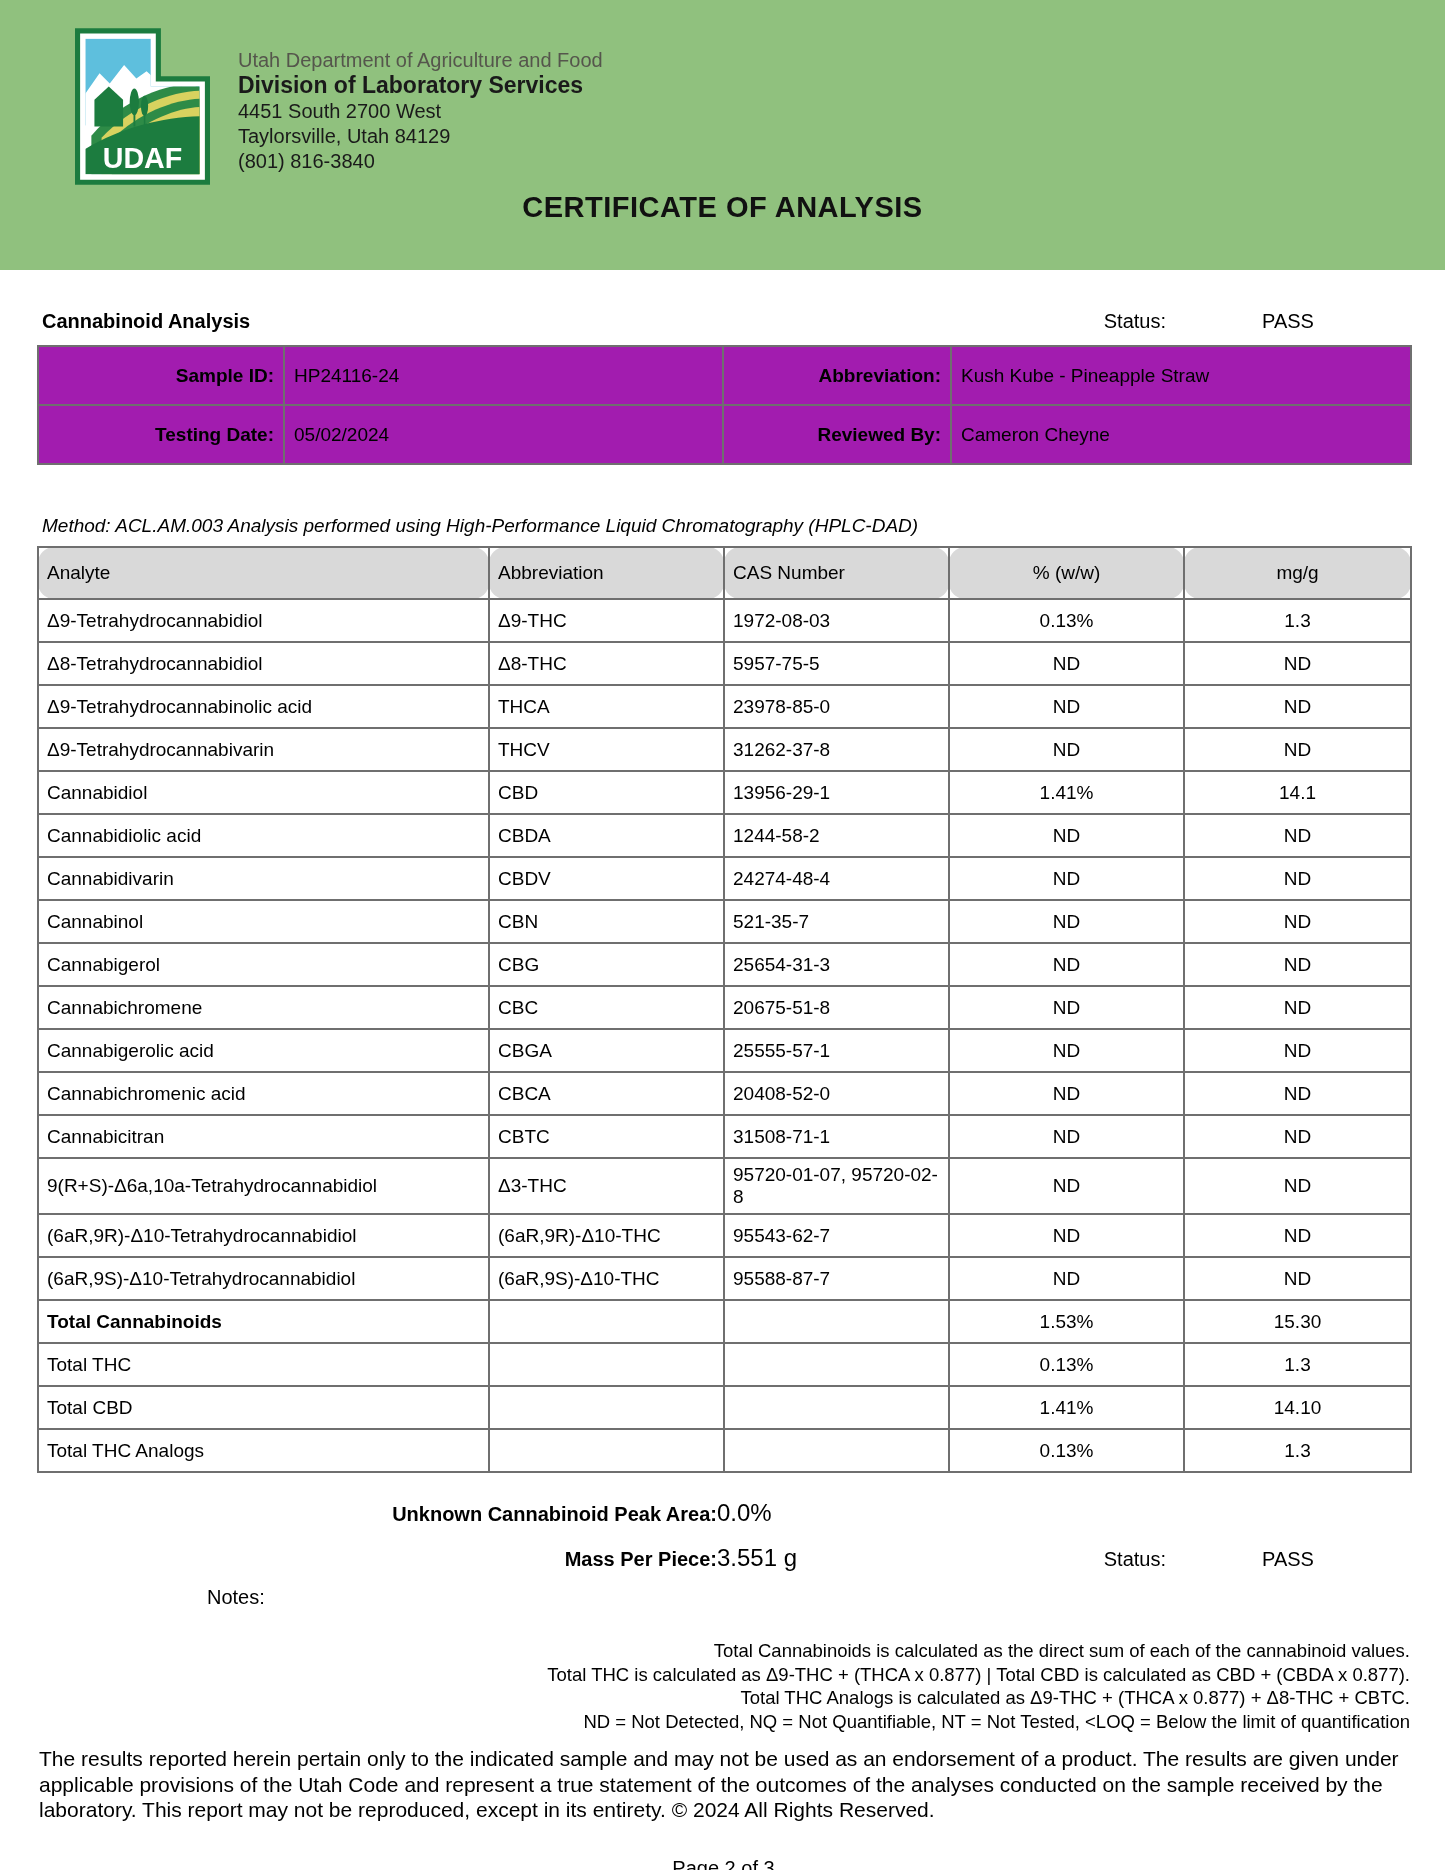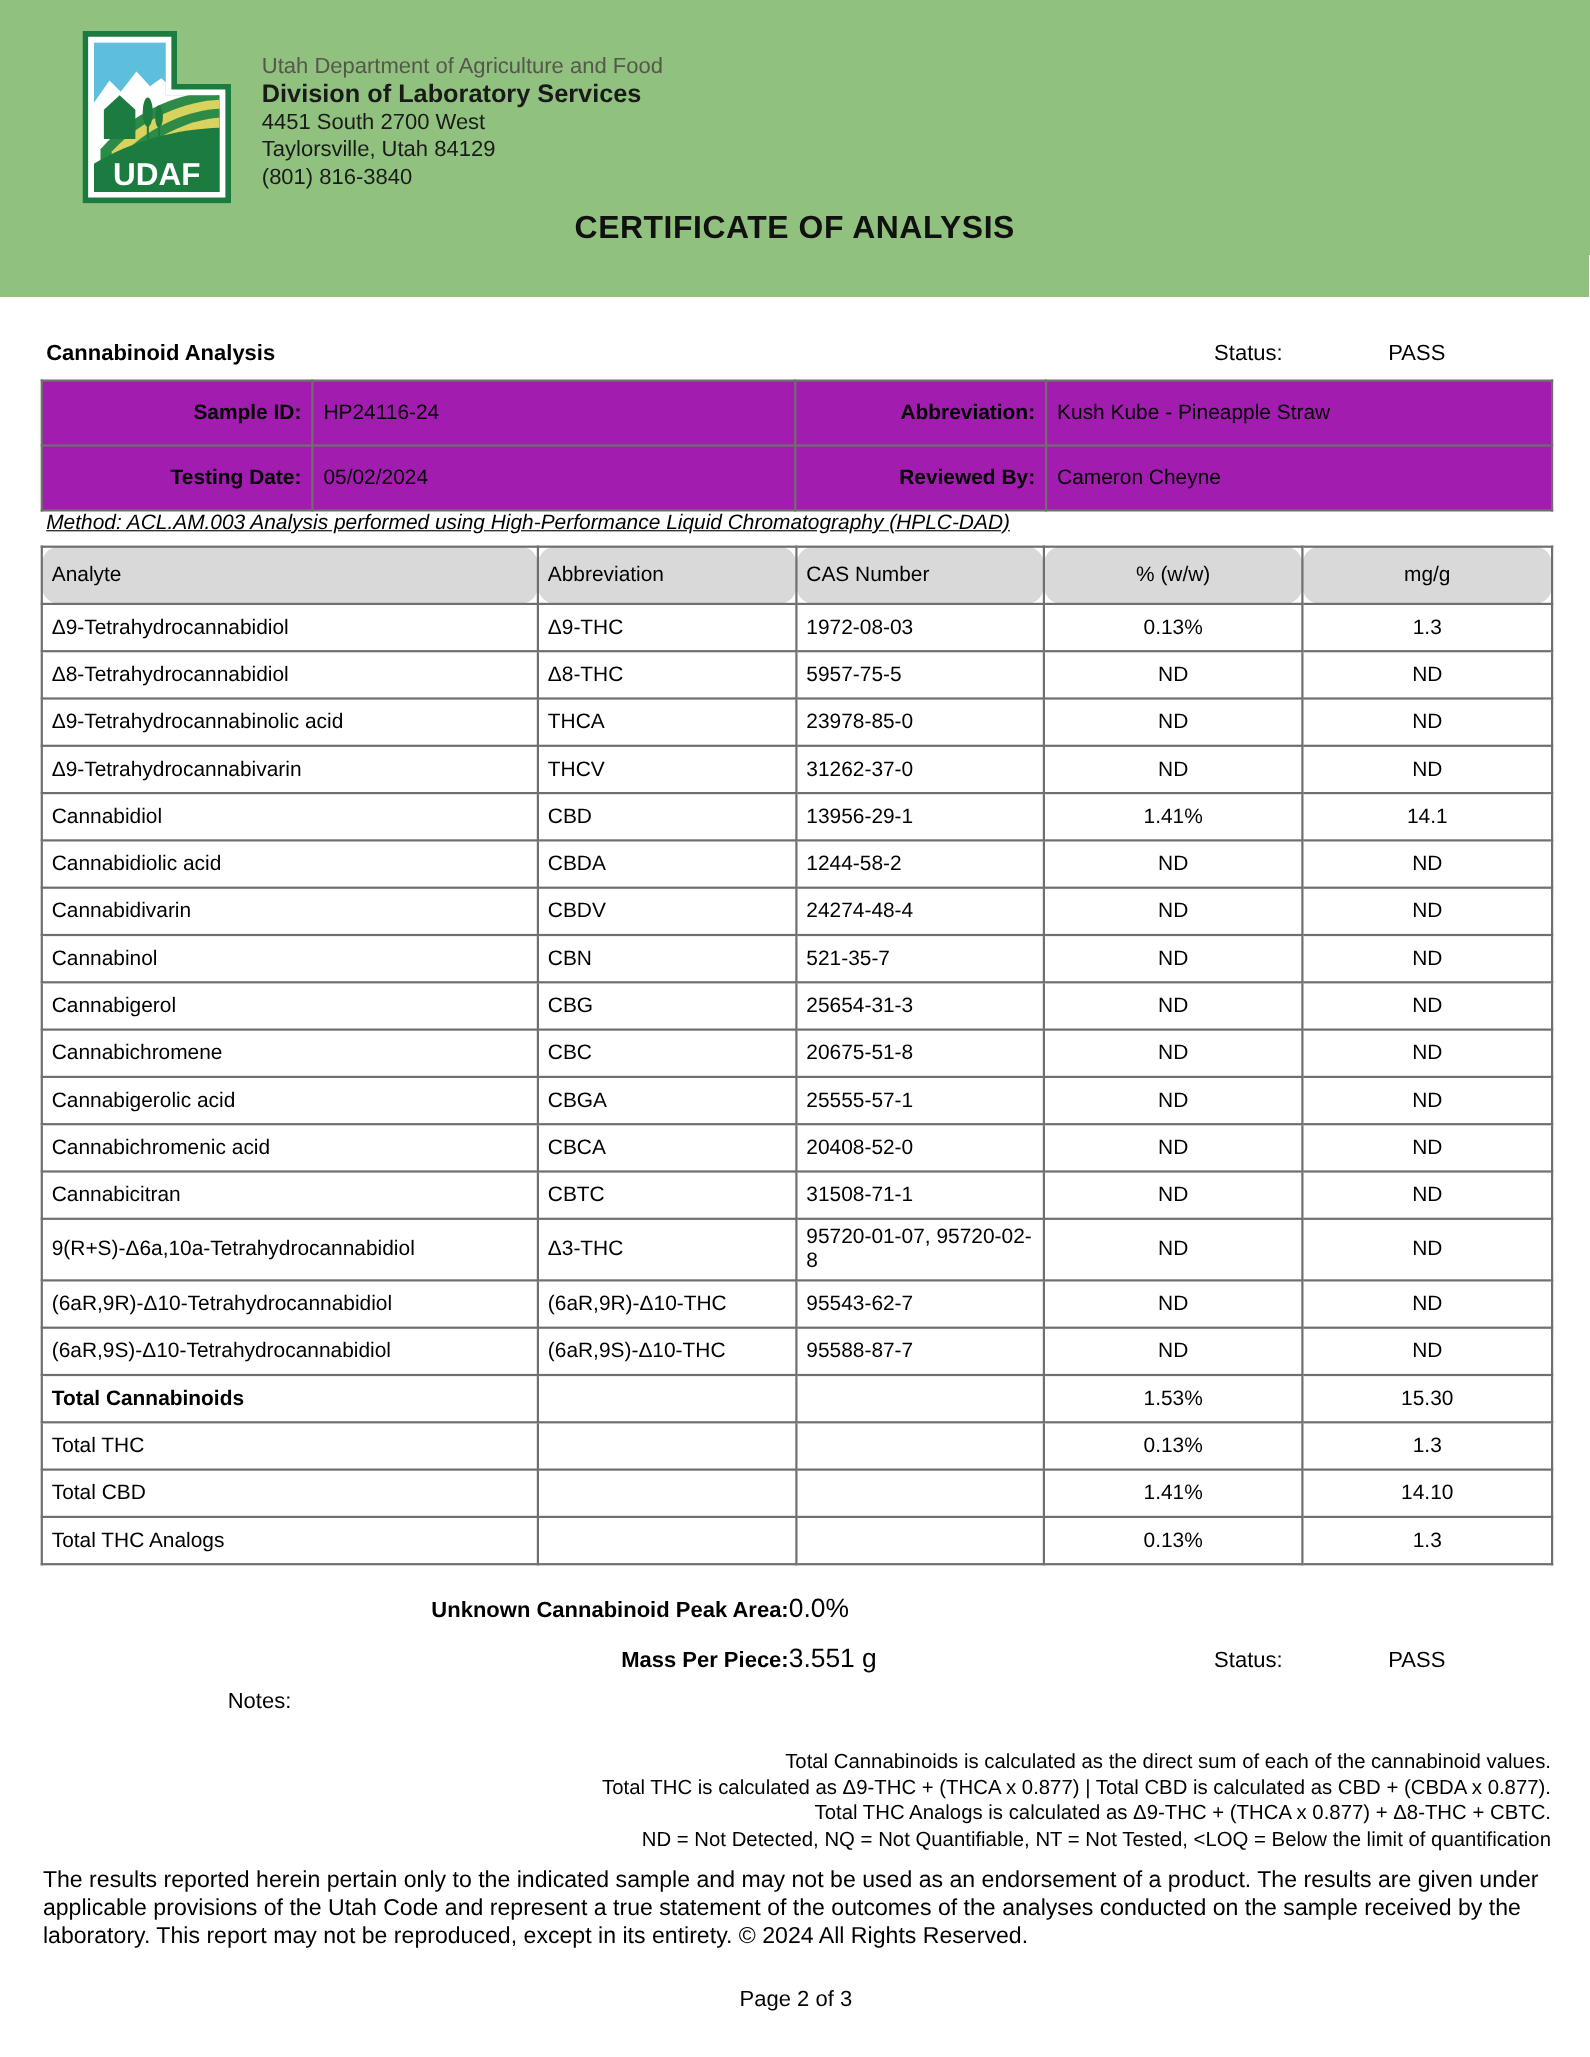--- a/index.html
+++ b/index.html
@@ -60,24 +60,24 @@
 
   table { border-collapse: collapse; table-layout: fixed; width: 1373px; }
   td, th { border: 2px solid #6f6f6f; font-size: 19px; font-weight: normal; }
 
   .info-table { margin-top: 12px; }
   .info-table td, .info-table th { height: 59px; vertical-align: middle; background: #a21caf; }
   .info-label { text-align: right; font-weight: bold; padding-right: 9px; }
   .info-value { text-align: left; padding-left: 9px; }
 
   .method-line {
+    margin-top: 50px;
     font-size: 19px;
     font-style: italic;
     padding-left: 5px;
-    text-decoration: underline;
   }
 
   .analyte-table { margin-top: 9px; }
   .analyte-table thead th {
     background: #d9d9d9;
     height: 52px;
     vertical-align: middle;
     text-align: left;
     padding: 0 8px;
     border-radius: 16px;
@@ -235,21 +235,21 @@
             <td>Δ9-Tetrahydrocannabinolic acid</td>
             <td>THCA</td>
             <td>23978-85-0</td>
             <td class="num">ND</td>
             <td class="num">ND</td>
           </tr>
 
           <tr>
             <td>Δ9-Tetrahydrocannabivarin</td>
             <td>THCV</td>
-            <td>31262-37-0</td>
+            <td>31262-37-8</td>
             <td class="num">ND</td>
             <td class="num">ND</td>
           </tr>
 
           <tr>
             <td>Cannabidiol</td>
             <td>CBD</td>
             <td>13956-29-1</td>
             <td class="num">1.41%</td>
             <td class="num">14.1</td>

